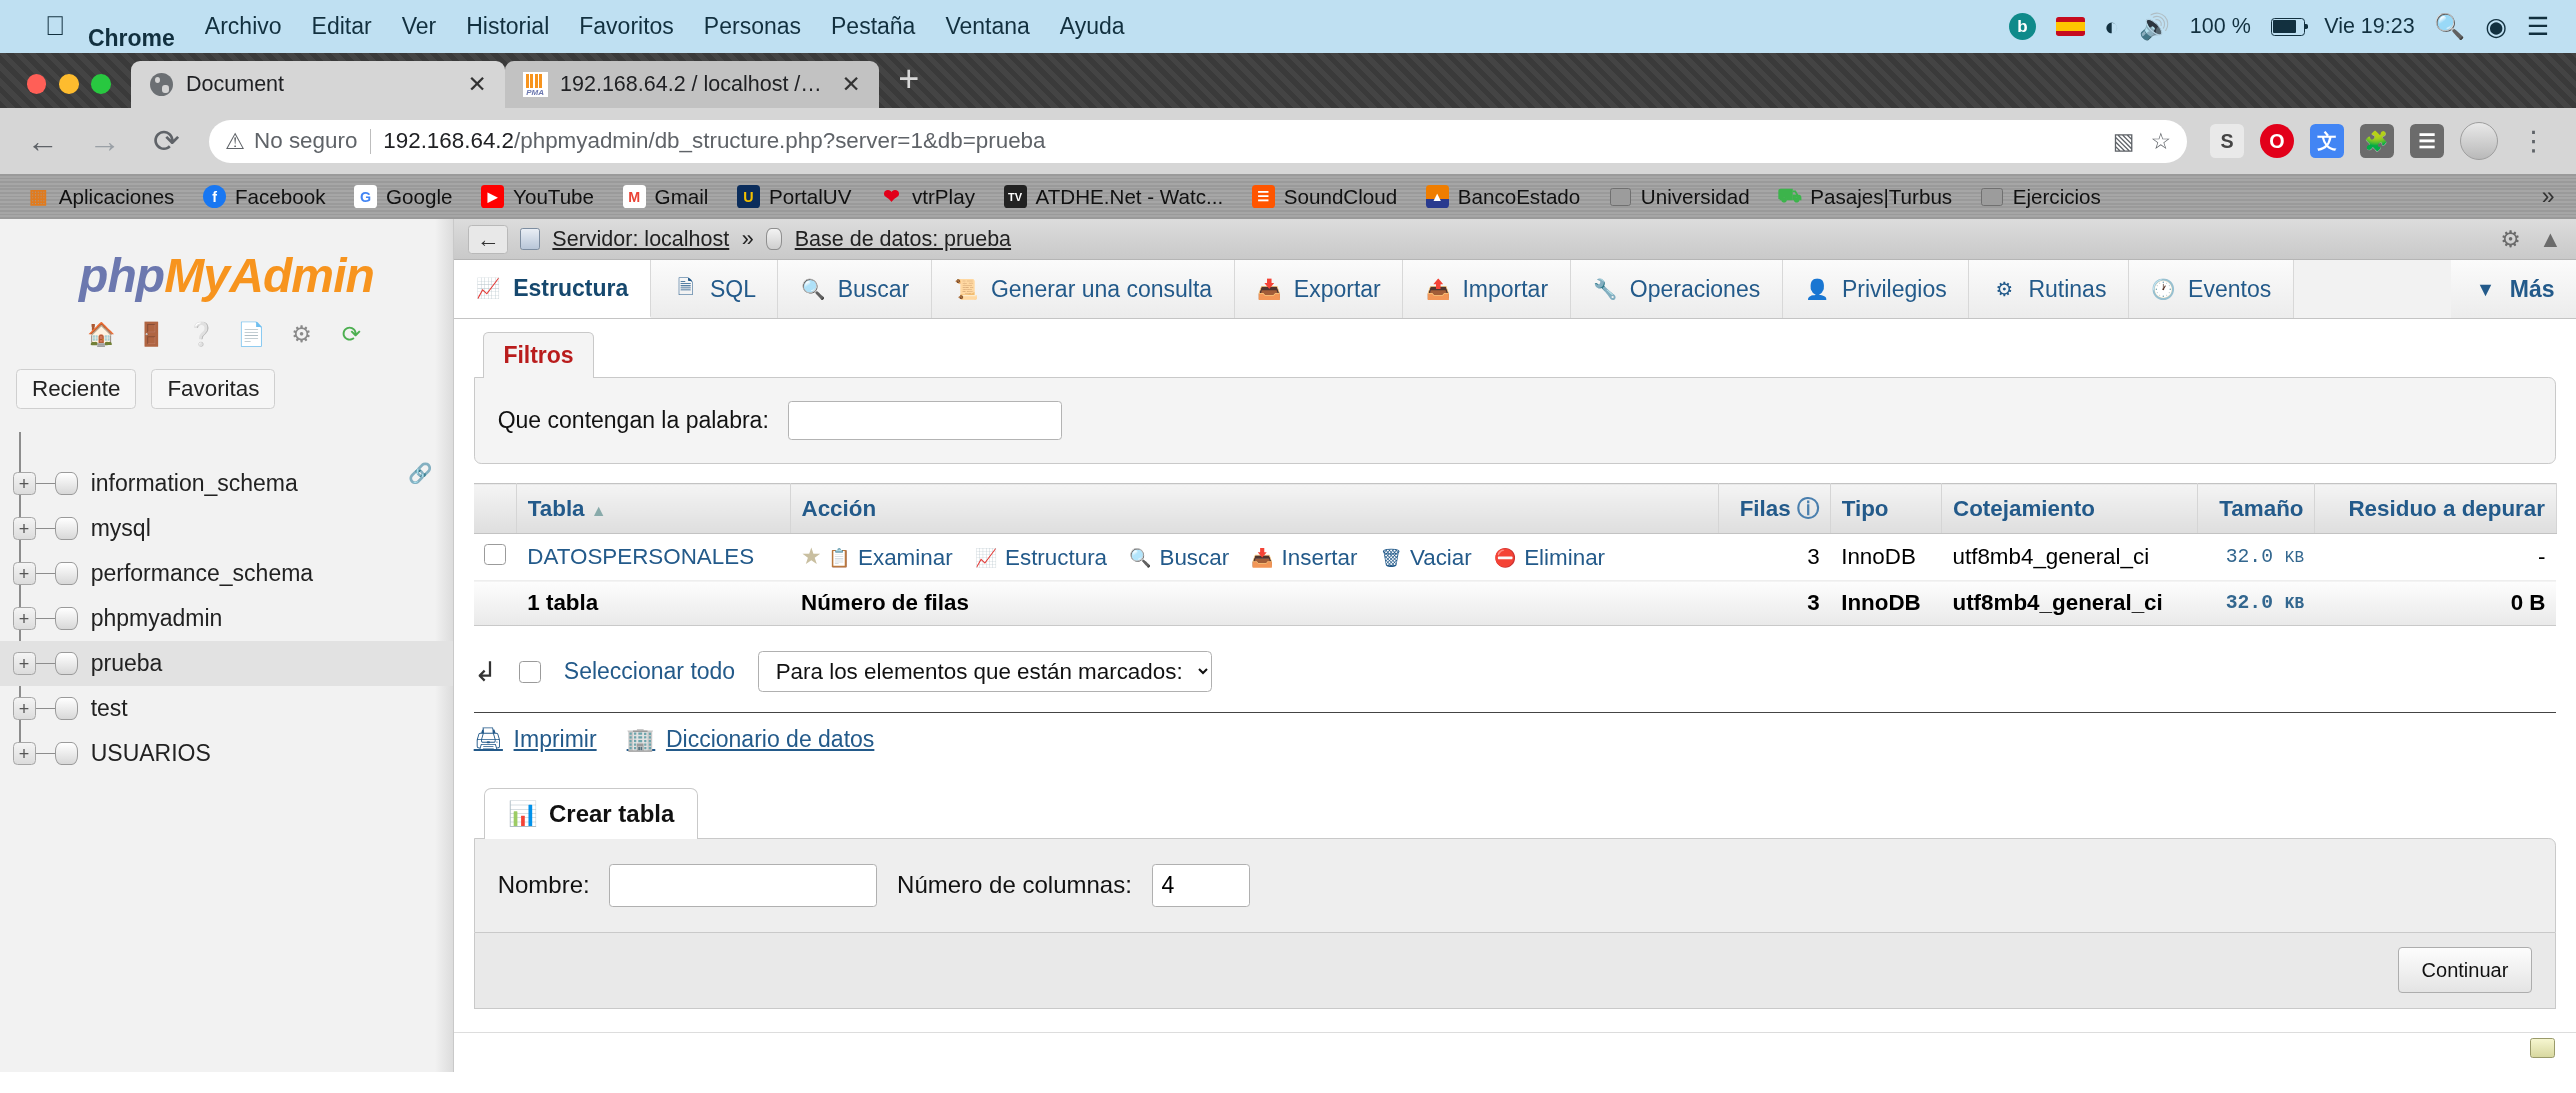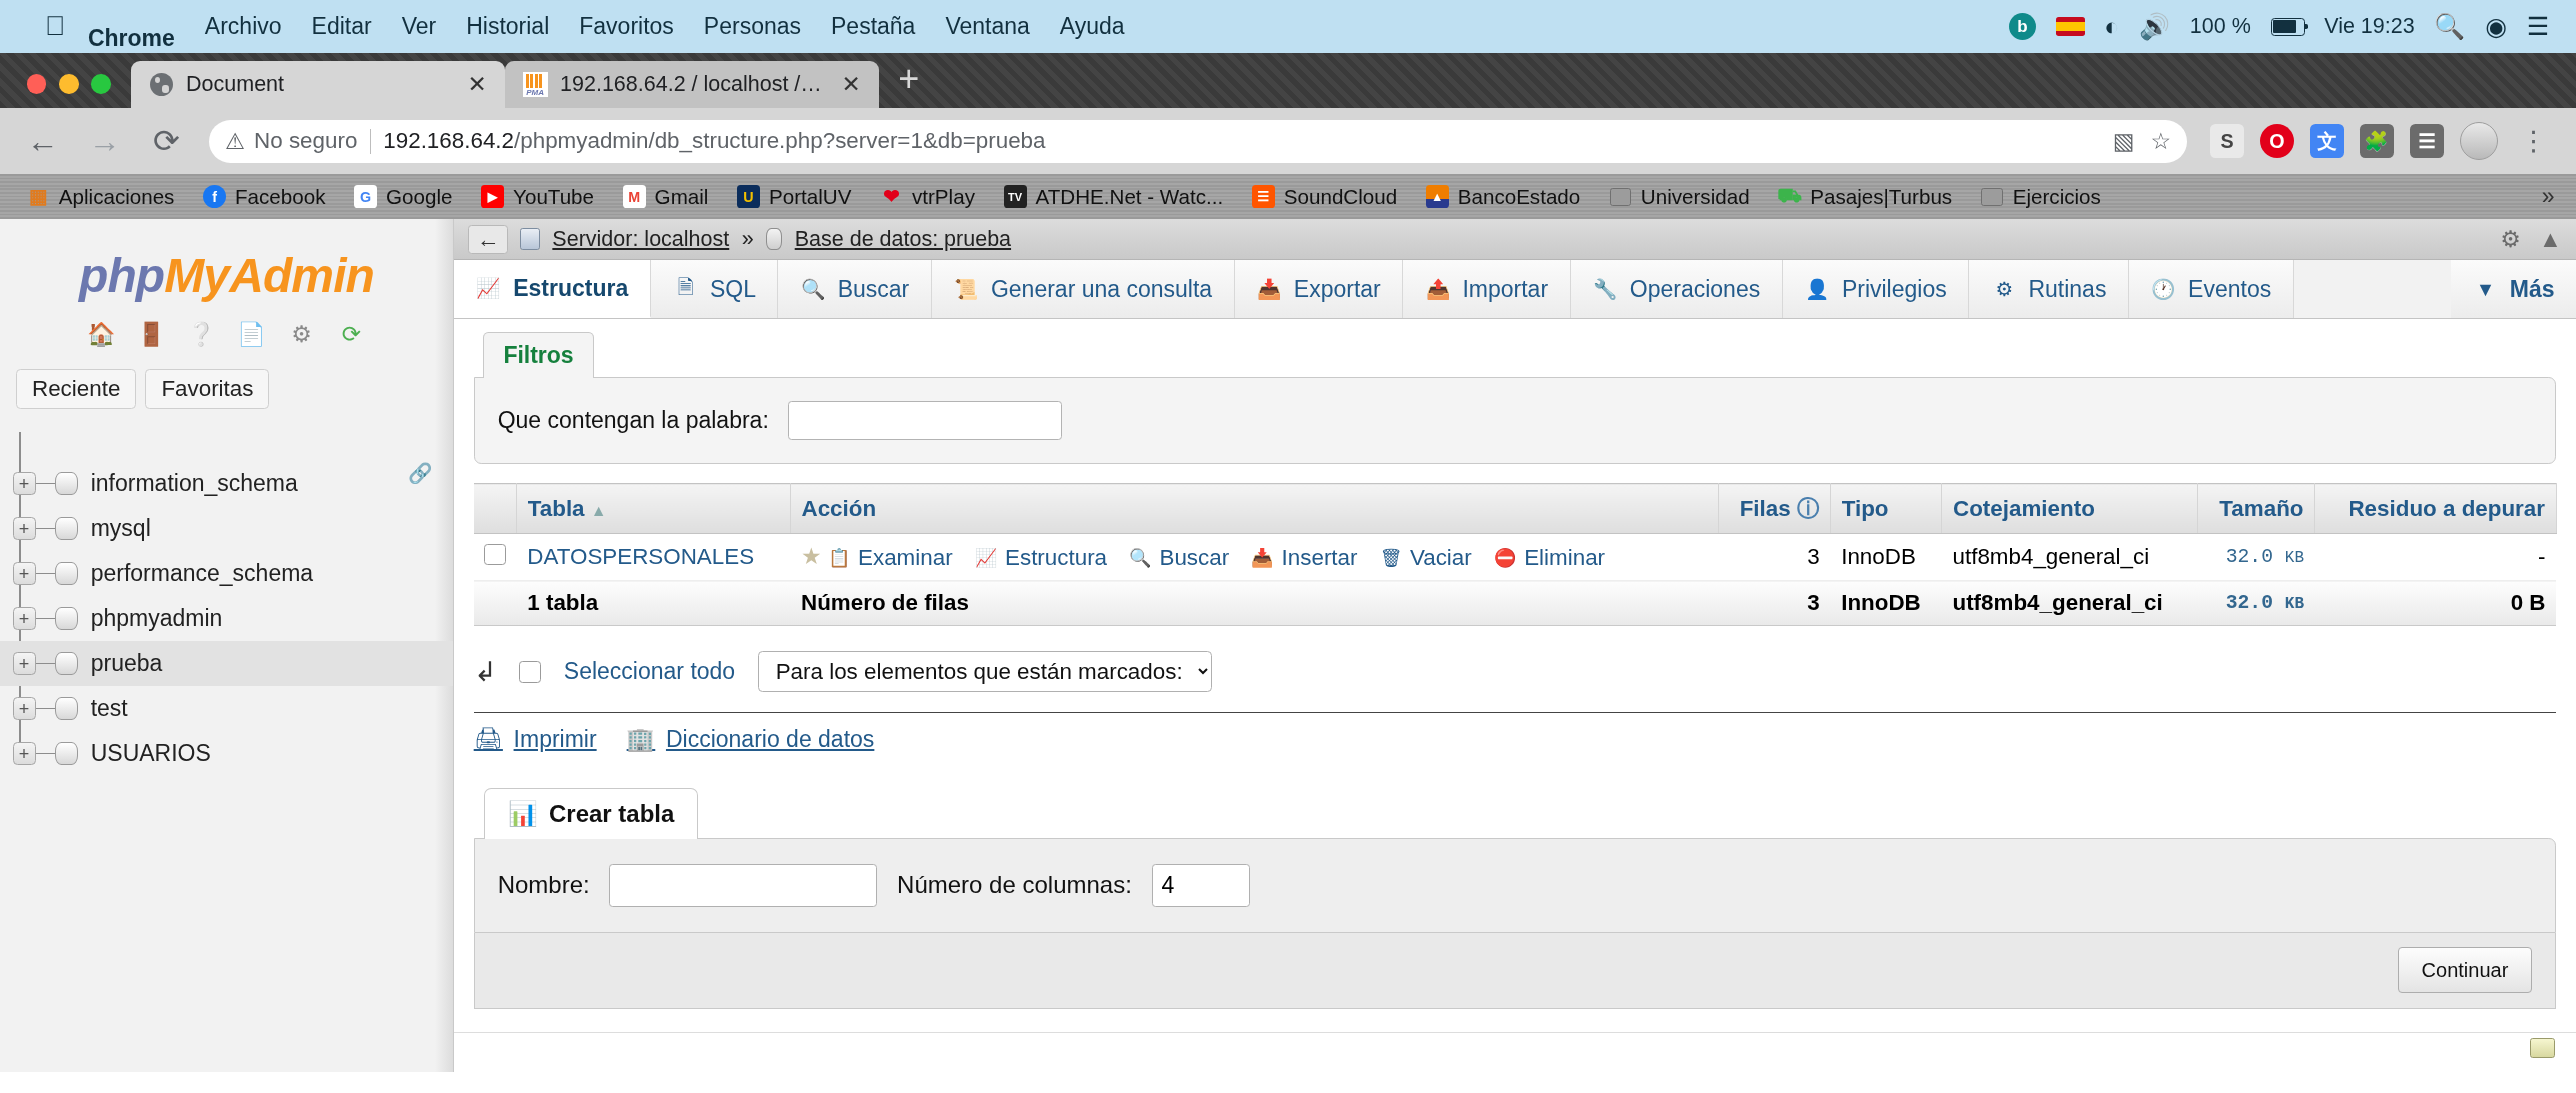--- a/index.html
+++ b/index.html
@@ -126,21 +126,21 @@
     background: linear-gradient(90deg,#f2f2f2 0 96%, #dcdcdc 100%);
     border-right: 0.9px solid #c9c9c9;
     padding-top: 12.5px;
     position: relative;
   }
   #pma-logo { text-align:center; font-size: 48px; font-style: italic; font-weight: bold; letter-spacing:-0.9px; padding: 16px 0 9px; }
   #pma-logo .php { color: #6c78af; }
   #pma-logo .my { color: #f7941e; }
   #sb-icons { display:flex; justify-content:center; gap: 18px; padding: 7.2px 0 14.3px; }
   #sb-icons .sbi { width: 32px; height: 32px; display:flex;align-items:center;justify-content:center;font-size:23px;}
-  .tabs-rf { display: flex; gap: 9px; padding: 3.6px 0 0 16px; }
+  .tabs-rf { display: flex; gap: 15px; padding: 3.6px 0 0 16px; }
   .rf {
     border: 0.9px solid #cfcfcf; background: #f6f6f6; border-radius: 4.5px;
     padding: 6.3px 15px; font-size: 22.4px; color: #222;
   }
   .link-chain { position: absolute; right: 19.7px; top: 243px; font-size: 19.7px; color: #8a8a8a;}
   #dbtree { padding: 52px 0 0 0; font-size: 23px; color: #222; position: relative; }
   .dbrow { display: flex; align-items: center; height: 45px; padding-left: 12.5px; position: relative; }
   .dbrow.selected { background: #e2e2e2; }
   .plusbox {
     width: 23px; height: 23px; border: 0.9px solid #a6a6a6; border-radius: 4.5px;
@@ -185,21 +185,21 @@
   .ptab.active { background: #fff; color: #16486e; font-weight: bold; border-bottom: 2.7px solid #fff; position:relative; top:0;}
   .ptab .ti { width: 27px; height: 27px; display:flex;align-items:center;justify-content:center;font-size:19.7px;}
   .ptab.more { margin-left: auto; border-right: none; font-weight:bold;}
 
   #content { flex: 1; overflow: hidden; padding: 0; background:#fff; position: relative;}
 
   .fieldset-wrap { margin: 12.5px 19.7px 0 19.7px; position: relative; }
   .legend-tab {
     display: inline-block; background: #f4f4f4; border: 0.9px solid #c9c9c9;
     border-bottom: none; border-radius: 5.4px 5.4px 0 0;
-    padding: 9px 19.7px; font-size: 23px; color: #15803d; font-weight: bold;
+    padding: 9px 19.7px; font-size: 23px; color: #b91c1c; font-weight: bold;
     position: relative; z-index: 2; margin-left: 9px;
   }
   .fieldset {
     border: 0.9px solid #c9c9c9; border-radius: 0 7.2px 7.2px 7.2px;
     background: #f4f4f4; padding: 23px 0 23px 23px; margin-top: -0.9px;
   }
   .filter-row { display: flex; align-items: center; gap: 19.7px; font-size: 23px; color: #111;}
   .txtinput {
     height: 39px; border: 0.9px solid #b3b3b3; border-radius: 3.6px; background: #fff;
     width: 274px; padding: 0 9px; font-size: 21.5px;

